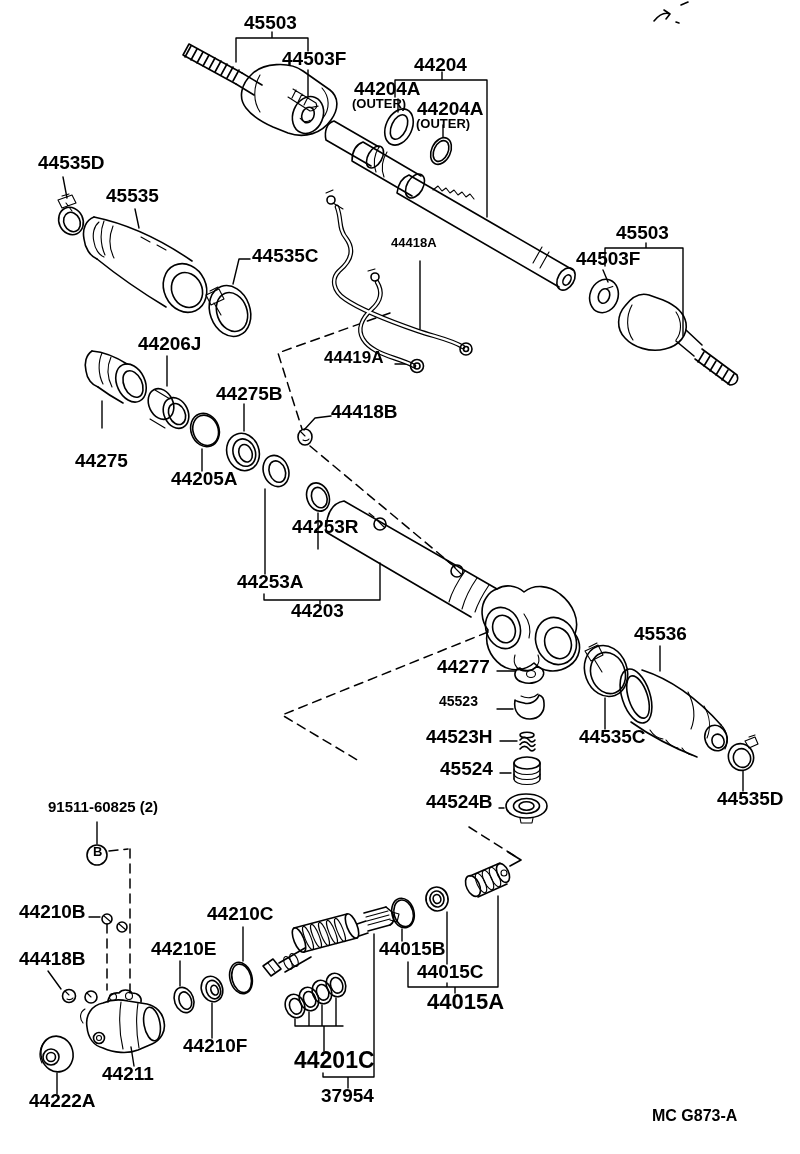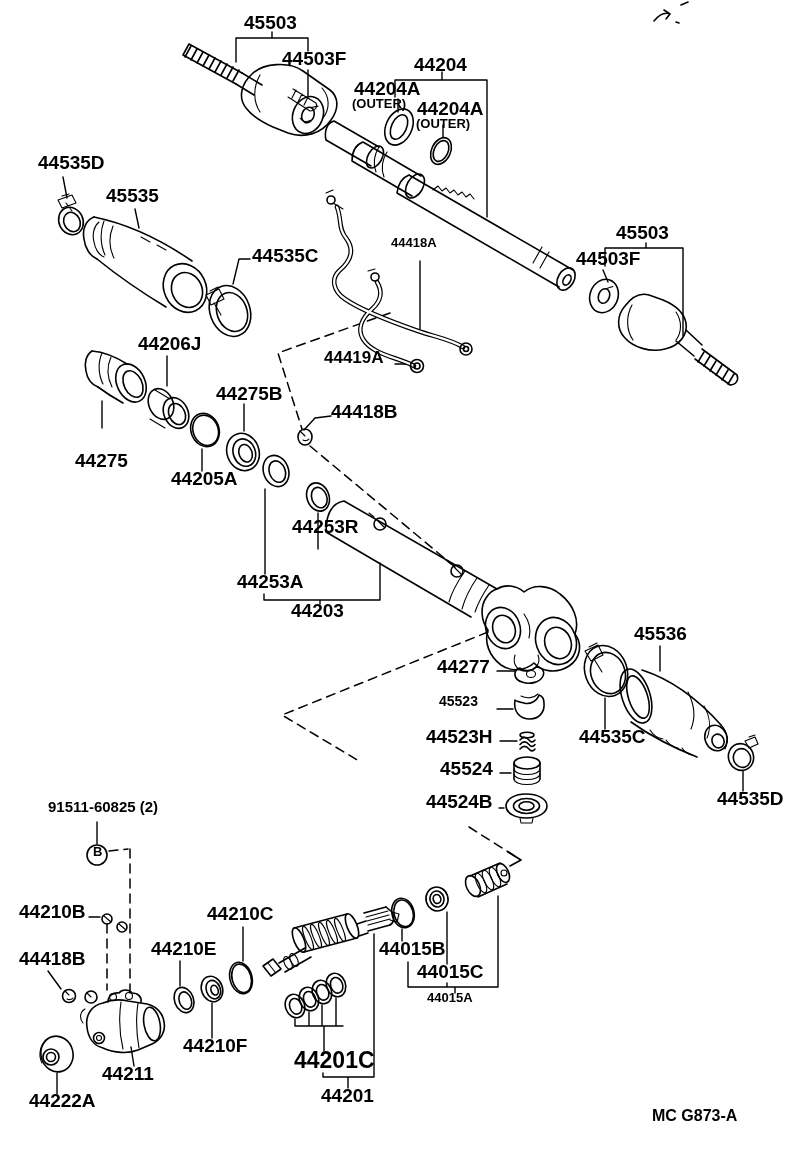--- a/index.html
+++ b/index.html
@@ -436,22 +436,22 @@
       <div class="label" style="left: 717px; top: 792px; font-size: 19px;">44535D</div>
       <div class="label" style="left: 426px; top: 795px; font-size: 19px;">44524B</div>
       <div class="label" style="left: 48px; top: 802px; font-size: 15px;">91511-60825 (2)</div>
       <div class="label" style="left: 93px; top: 848px; font-size: 13px;">B</div>
       <div class="label" style="left: 19px; top: 905px; font-size: 19px;">44210B</div>
       <div class="label" style="left: 207px; top: 907px; font-size: 19px;">44210C</div>
       <div class="label" style="left: 151px; top: 942px; font-size: 19px;">44210E</div>
       <div class="label" style="left: 19px; top: 952px; font-size: 19px;">44418B</div>
       <div class="label" style="left: 379px; top: 942px; font-size: 19px;">44015B</div>
       <div class="label" style="left: 417px; top: 965px; font-size: 19px;">44015C</div>
-      <div class="label" style="left: 427px; top: 994px; font-size: 13px;">44015A</div>
+      <div class="label" style="left: 427px; top: 994px; font-size: 22px;">44015A</div>
       <div class="label" style="left: 183px; top: 1039px; font-size: 19px;">44210F</div>
       <div class="label" style="left: 294px; top: 1052px; font-size: 23px;">44201C</div>
       <div class="label" style="left: 102px; top: 1067px; font-size: 19px;">44211</div>
-      <div class="label" style="left: 321px; top: 1089px; font-size: 19px;">44201</div>
+      <div class="label" style="left: 321px; top: 1089px; font-size: 19px;">37954</div>
       <div class="label" style="left: 29px; top: 1094px; font-size: 19px;">44222A</div>
       <div class="label" style="left: 652px; top: 1111px; font-size: 16px;">MC G873-A</div>
     </div>
 
 </div>
 
 </body></html>

